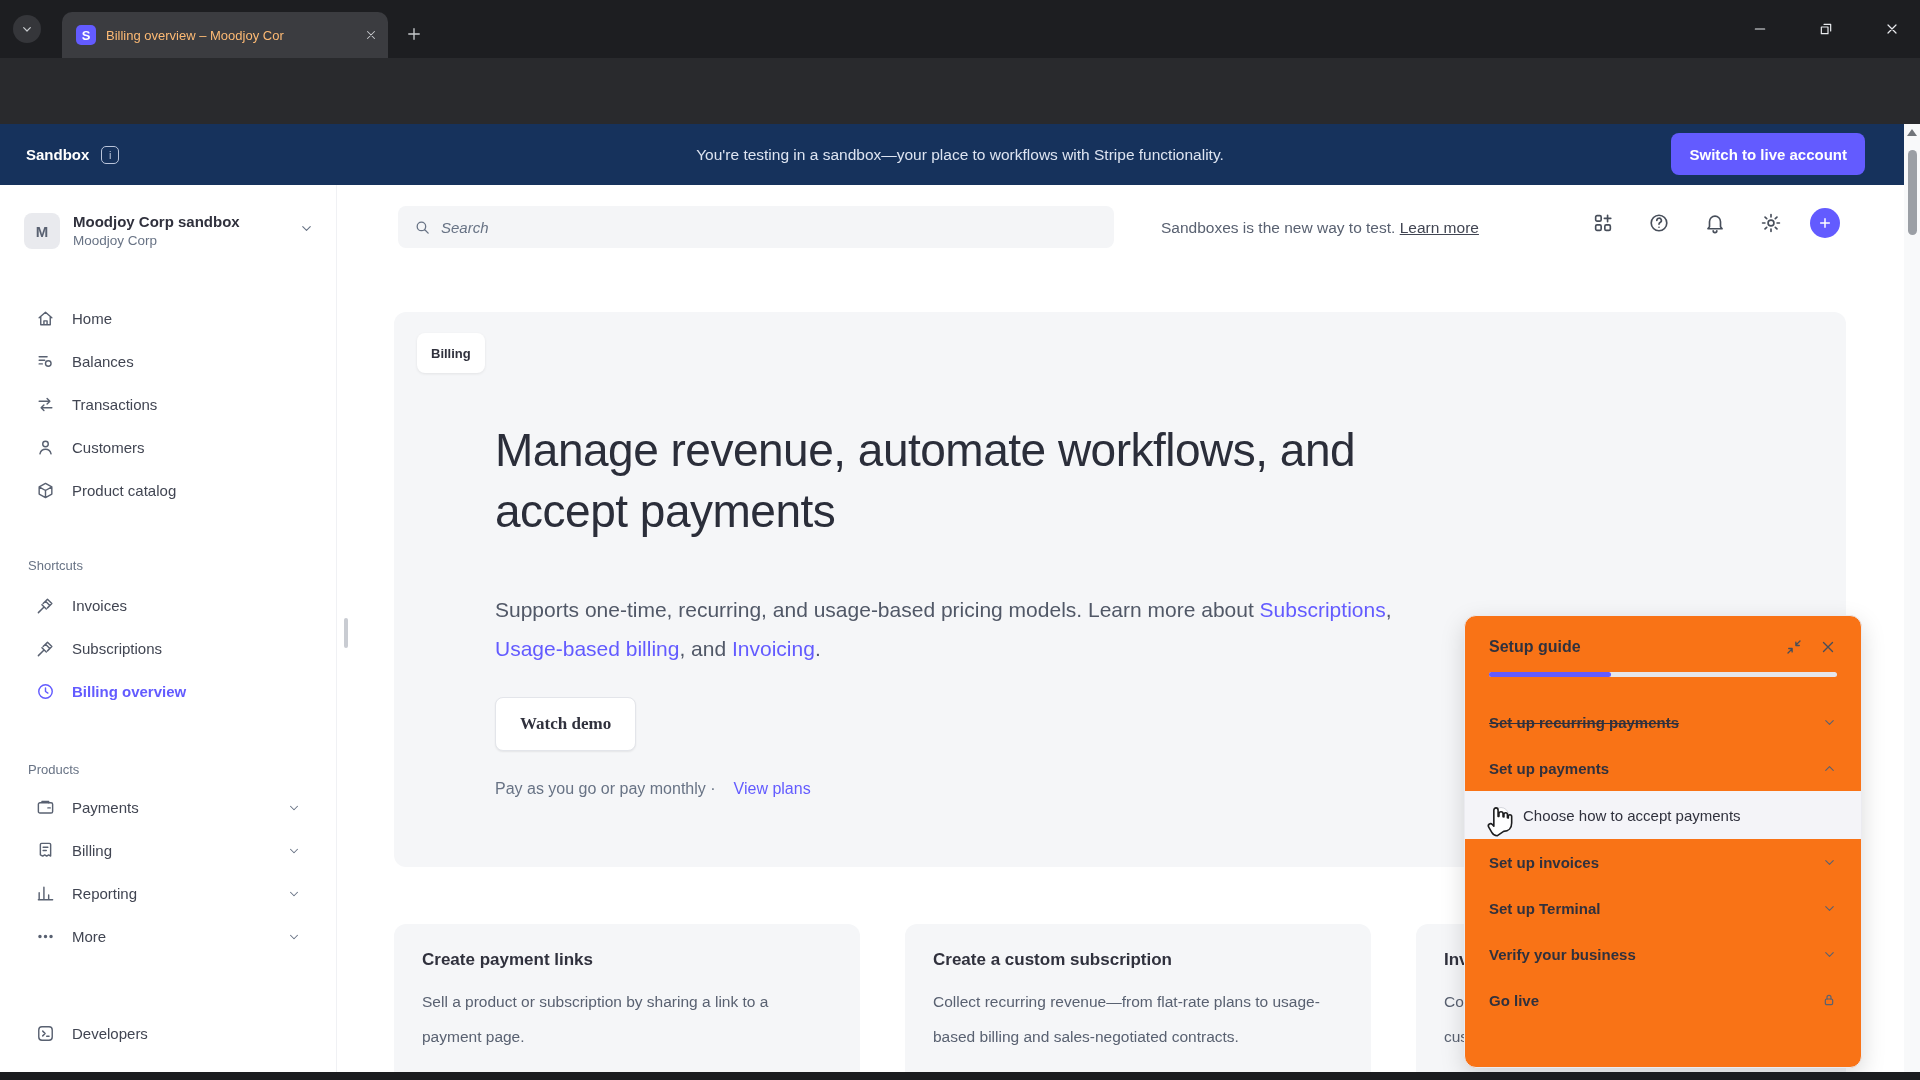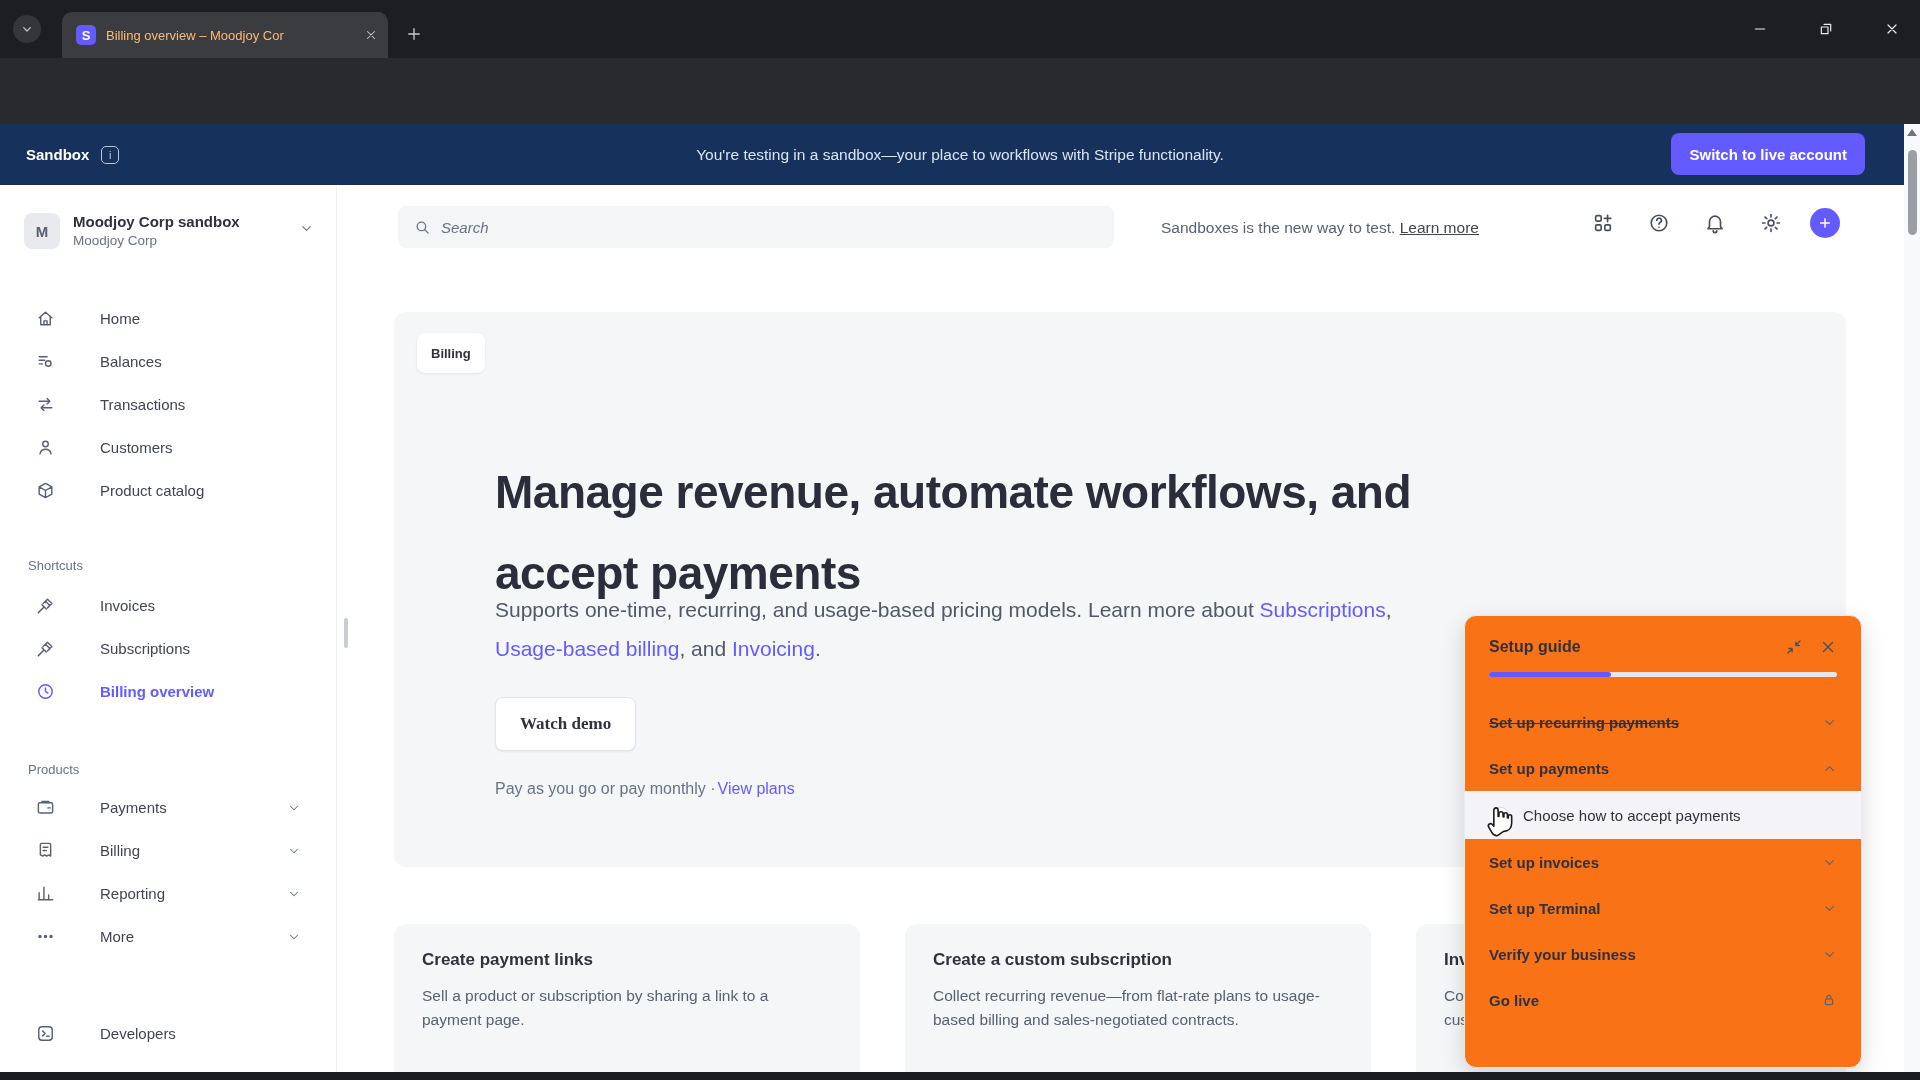--- a/index.html
+++ b/index.html
@@ -32,50 +32,50 @@
   .banner-cta { position:absolute; right:55px; top:9px; height:42px; background:#635bff; border:none; border-radius:8px; color:#fff; font-size:15px; font-weight:bold; padding:0 18px; font-family:inherit; }
 
   
   .sidebar { left:0; top:185px; width:337px; height:895px; background:#fff; border-right:1px solid #f0f1f4; }
   .acct { left:24px; top:28px; width:290px; display:flex; align-items:flex-start; }
   .avatar { width:36px; height:36px; border-radius:8px; background:#e9eaee; color:#596171; font-size:15px; font-weight:bold; display:flex; align-items:center; justify-content:center; flex:none; }
   .acct-name { margin-left:13px; }
   .acct-name .n1 { font-size:15px; font-weight:bold; color:#30313d; }
   .acct-name .n2 { font-size:13.5px; color:#687385; margin-top:3px; }
   .acct-chev { margin-left:auto; color:#687385; margin-top:8px; }
-  .navitem { left:0; width:337px; height:43px; display:flex; align-items:center; padding-left:36px; color:#414552; font-size:15px;gap:28px; }
+  .navitem { left:0; width:337px; height:43px; display:flex; align-items:center; padding-left:36px; color:#414552; font-size:15px; }
   .navitem .lic { width:19px; height:19px; color:#596171; margin-right:17px; flex:none; }
   .navitem.active { color:#635bff; font-weight:bold; }
   .navitem.active .lic { color:#635bff; }
   .navitem .chev { margin-left:auto; margin-right:36px; color:#687385; }
   .sectlabel { left:28px; color:#687385; font-size:13px; }
   .side-thumb { left:344px; top:618px; width:4px; height:30px; border-radius:2px; background:#c9ccd2; }
 
   
   .search { left:398px; top:206px; width:716px; height:42px; background:#f4f5f7; border-radius:8px; display:flex; align-items:center; padding-left:16px; color:#687385; }
   .search span { font-size:15px; margin-left:10px;font-style:italic; }
   .notice { top:219px; left:1161px; width:400px; font-size:15.5px; color:#596171; }
   .notice a { color:#414552; text-decoration:underline; }
   .topic { top:212px; width:22px; height:22px; color:#474e5a; }
   .plusbtn { left:1810px; top:208px; width:30px; height:30px; border-radius:50%; background:#635bff; color:#fff; display:flex; align-items:center; justify-content:center; }
 
   
   .hero { left:394px; top:312px; width:1452px; height:555px; background:#f5f6f8; border-radius:12px; }
   .badge { left:23px; top:21px; height:40px; background:#fff; border-radius:8px; box-shadow:0 1px 3px rgba(0,0,0,.08); display:flex; align-items:center; padding:0 14px; font-size:13px; font-weight:bold; color:#30313d; }
-  .h1 { left:101px; top:140px; width:1000px; font-size:46px; line-height:81px; font-weight:bold; color:#2b2e3a; letter-spacing:-.5px; }
+  .h1 { left:101px; top:108px; width:1000px; font-size:46px; line-height:61px; font-weight:normal; color:#2b2e3a; letter-spacing:-.5px; }
   .desc { left:101px; top:278px; width:945px; font-size:21px; line-height:39px; color:#515867; }
   .desc a { color:#635bff; text-decoration:none; }
   .demo { left:101px; top:385px; height:54px; background:#fff; border:1px solid #e3e5ea; border-radius:8px; box-shadow:0 1px 2px rgba(0,0,0,.07); font-family:Liberation Serif, serif; font-size:17px; font-weight:bold; color:#30313d; padding:0 24px; }
   .paynote { left:101px; top:468px; font-size:16px; color:#687385; }
-  .paynote a { color:#635bff; text-decoration:none; margin-left:2px; }
+  .paynote a { color:#635bff; text-decoration:none; margin-left:18px; }
 
   
   .card { top:924px; width:466px; height:200px; background:#f5f6f8; border-radius:12px; padding:26px 28px; }
   .card h3 { font-size:17px; color:#30313d; margin-bottom:14px; }
-  .card p { font-size:15.5px; line-height:24px; color:#596171; }
+  .card p { font-size:15.5px; line-height:35px; color:#596171; }
 
   
   .panel { left:1464px; top:615px; width:398px; height:453px; background:#f97316; border:1px solid #ebebf0; border-radius:12px; box-shadow:0 8px 24px rgba(0,0,0,.15); z-index:5; }
   .panel-head { display:flex; align-items:center; padding:22px 24px 0 24px; }
   .panel-head .t { font-size:16px; font-weight:bold; color:#30313d; }
   .panel-head .hic { color:#474e5a; width:18px; height:18px; }
   .progress { margin:16px 24px 0 24px; height:5px; border-radius:3px; background:#e6e6eb; }
   .progress > div { height:5px; border-radius:3px; background:#635bff; }
   .prow { height:46px; display:flex; align-items:center; padding:0 24px; font-size:15px; font-weight:bold; color:#30313d; }
   .prow .chev { margin-left:auto; color:#596171; }

